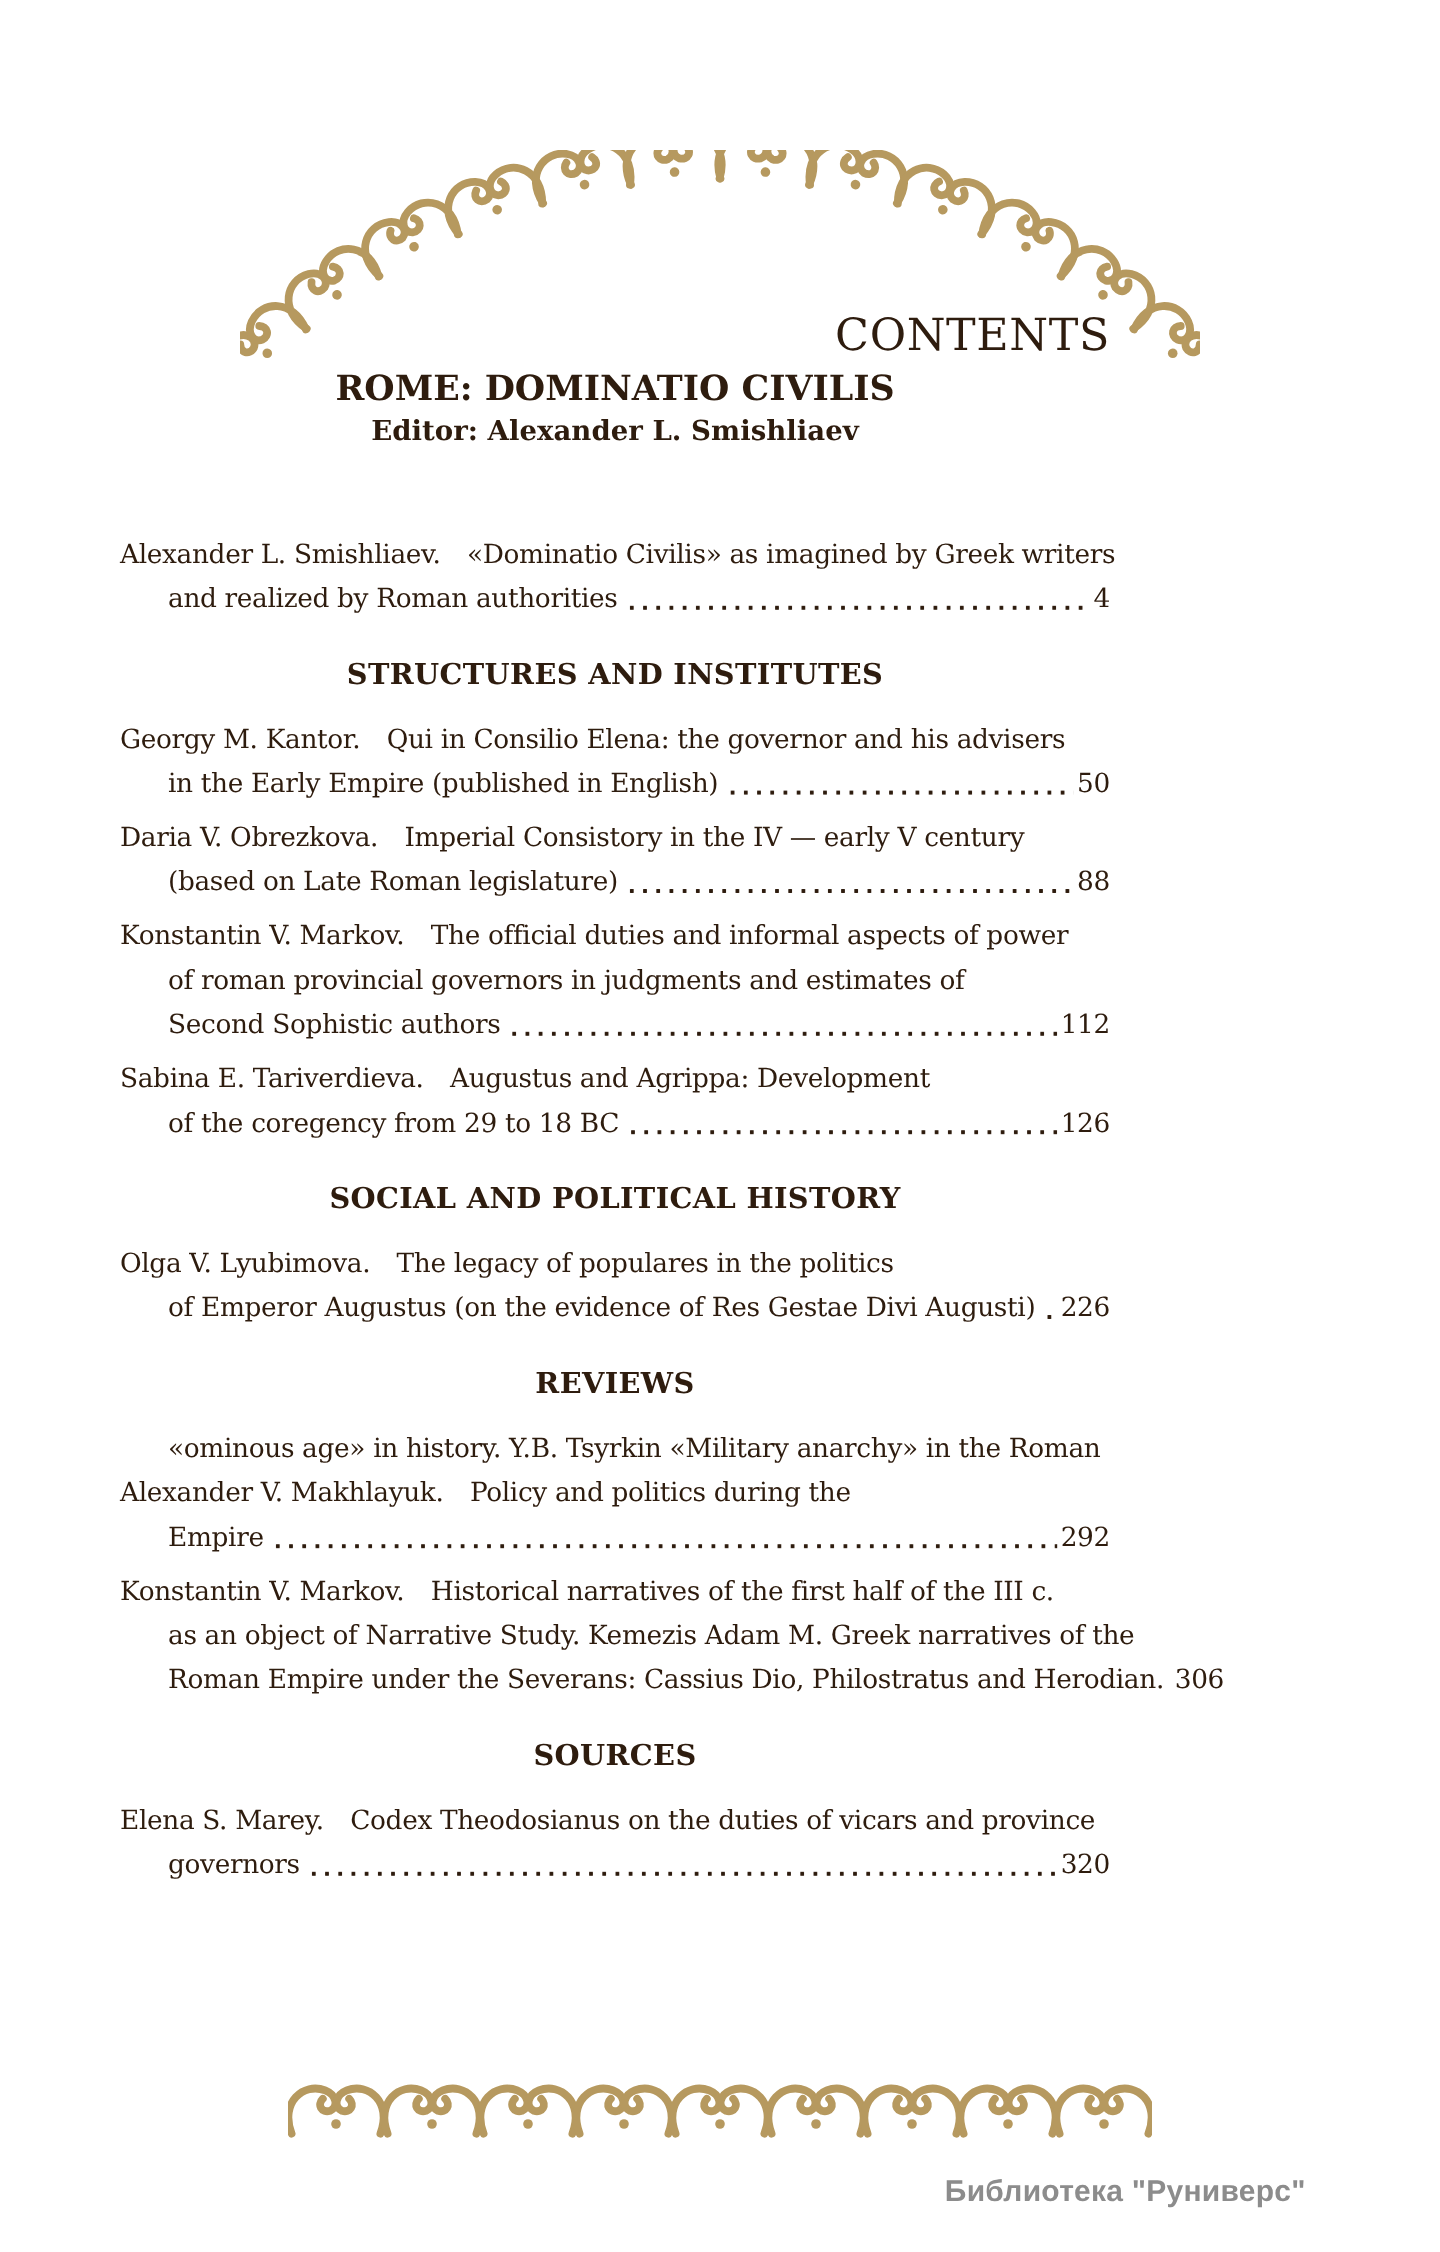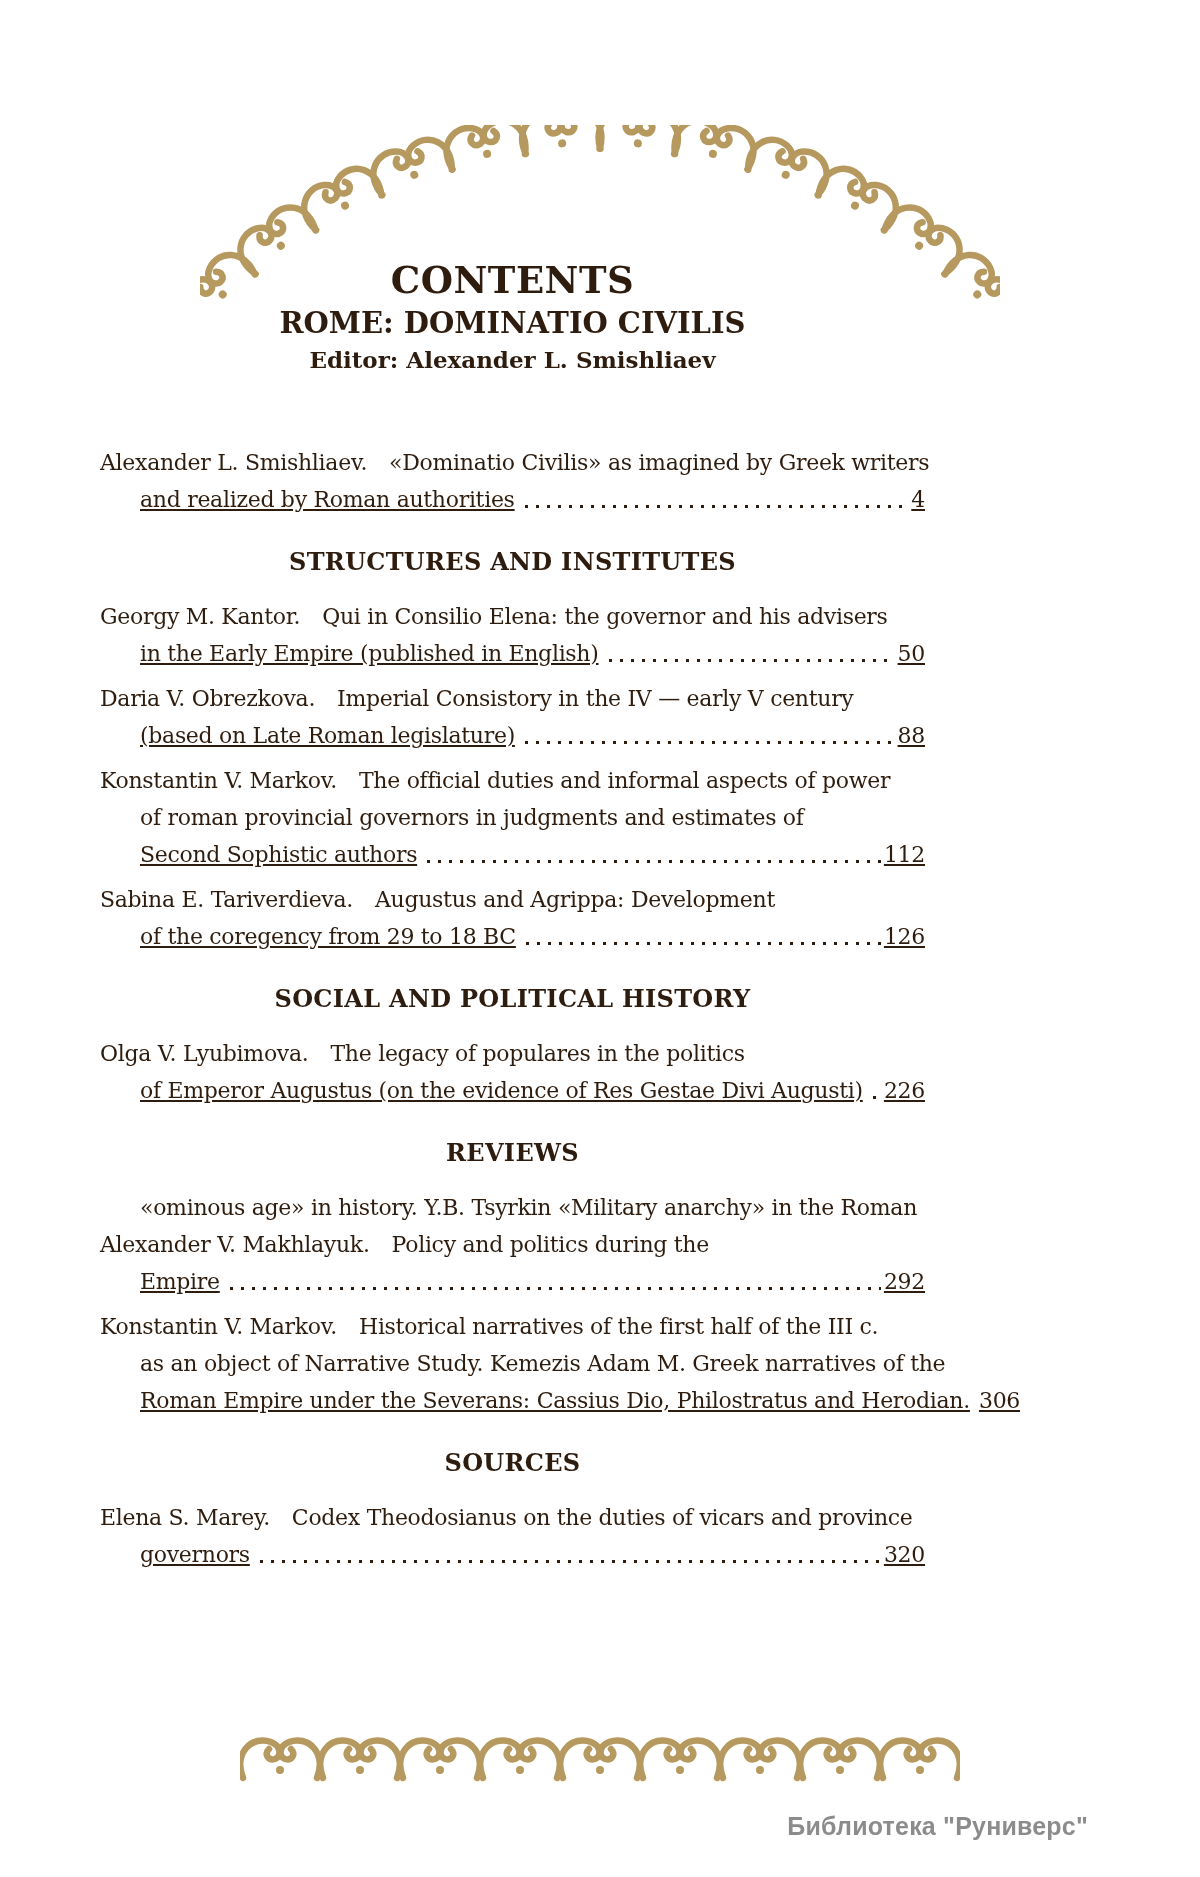--- a/index.html
+++ b/index.html
@@ -2,29 +2,29 @@
 <html><head>
 <meta charset="utf-8">
 <style>
   html,body{margin:0;padding:0;background:#fff;}
   .page{position:relative;width:1200px;height:1877px;margin:0 auto;background:#ffffff;
         font-family:"DejaVu Serif", serif;color:#2e1c0e;overflow:hidden;}
   svg.orn{position:absolute;}
   .arc-orn{left:200px;top:125px;}
   .band-orn{left:240px;top:1722px;}
   .header{position:absolute;left:100px;top:256px;width:825px;text-align:center;}
-  .h-title{font-size:37px;font-weight:bold;line-height:48px;letter-spacing:.5px;}
+  .h-title{font-size:37px;font-weight:normal;line-height:48px;letter-spacing:.5px;text-align:right;}
   .h-sub{font-size:29px;font-weight:bold;line-height:33px;margin-top:3px;}
   .h-editor{font-size:23px;font-weight:bold;line-height:36px;margin-top:2px;}
   .toc{position:absolute;left:100px;top:444px;width:825px;font-size:22px;letter-spacing:-.3px;}
   .entry{margin:0 0 8px 0;}
   .eline{line-height:37px;white-space:nowrap;}
   .eline .author{font-weight:normal;margin-right:22px;}
   .indent{padding-left:40px;}
-  .lastline{display:flex;align-items:flex-end;text-decoration:underline;}
+  .lastline{display:flex;align-items:flex-end;}
   .lastline .etext{flex:0 0 auto;}
   .dots{flex:1 1 auto;min-width:0;height:5px;align-self:flex-end;margin:0 3px 9px 6px;
         background-image:radial-gradient(circle, #2e1c0e 1.7px, transparent 1.9px);
         background-size:11px 5px;background-repeat:repeat-x;background-position:left center;}
   .pagenum{flex:0 0 auto;}
   .sec-head{font-size:24px;font-weight:bold;text-align:center;line-height:40px;
             margin:24px 0 16px 0;letter-spacing:.3px;}
   .watermark{position:absolute;top:1812px;right:112px;font-family:"Liberation Sans", sans-serif;
              font-size:25px;font-weight:bold;color:#8c8c8c;letter-spacing:.2px;}
 </style>

